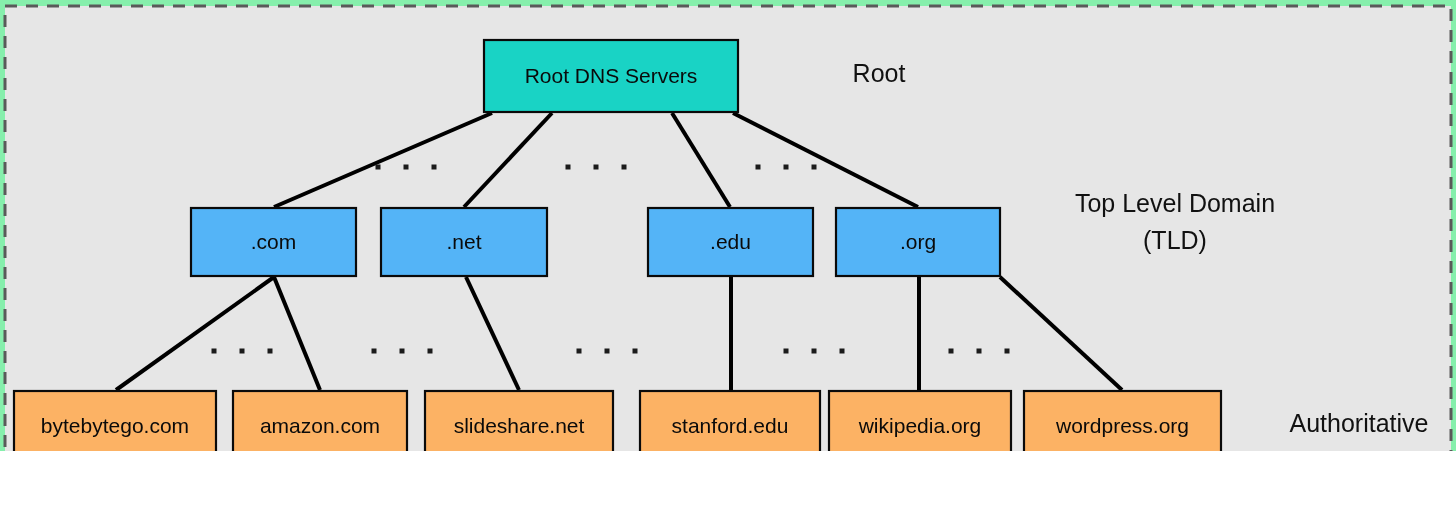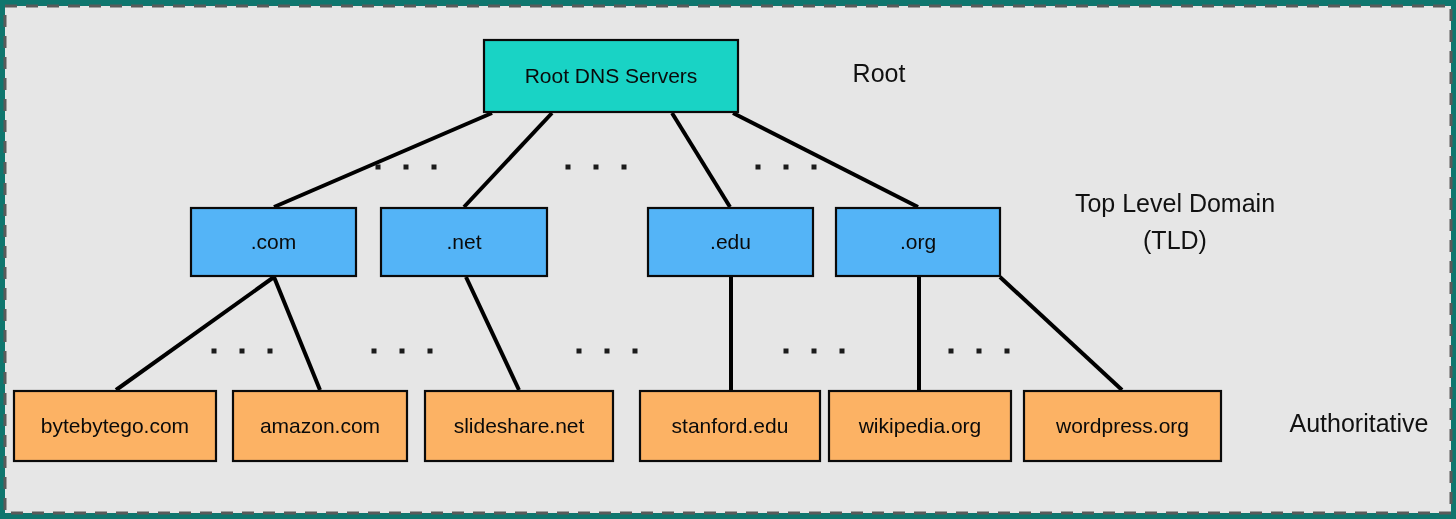--- a/index.html
+++ b/index.html
@@ -3,22 +3,22 @@
 <meta charset="utf-8">
 <style>
   html, body {
     margin: 0;
     padding: 0;
     background: #ffffff;
   }
   #canvas {
     position: relative;
     width: 1456px;
-    height: 519px;
-    background: #0f766e;
+    height: 451px;
+    background: #86efac;
     font-family: "Liberation Sans", sans-serif;
     overflow: hidden;
   }
   #diagram-svg {
     position: absolute;
     top: 0;
     left: 0;
     width: 1456px;
     height: 519px;
     display: block;

